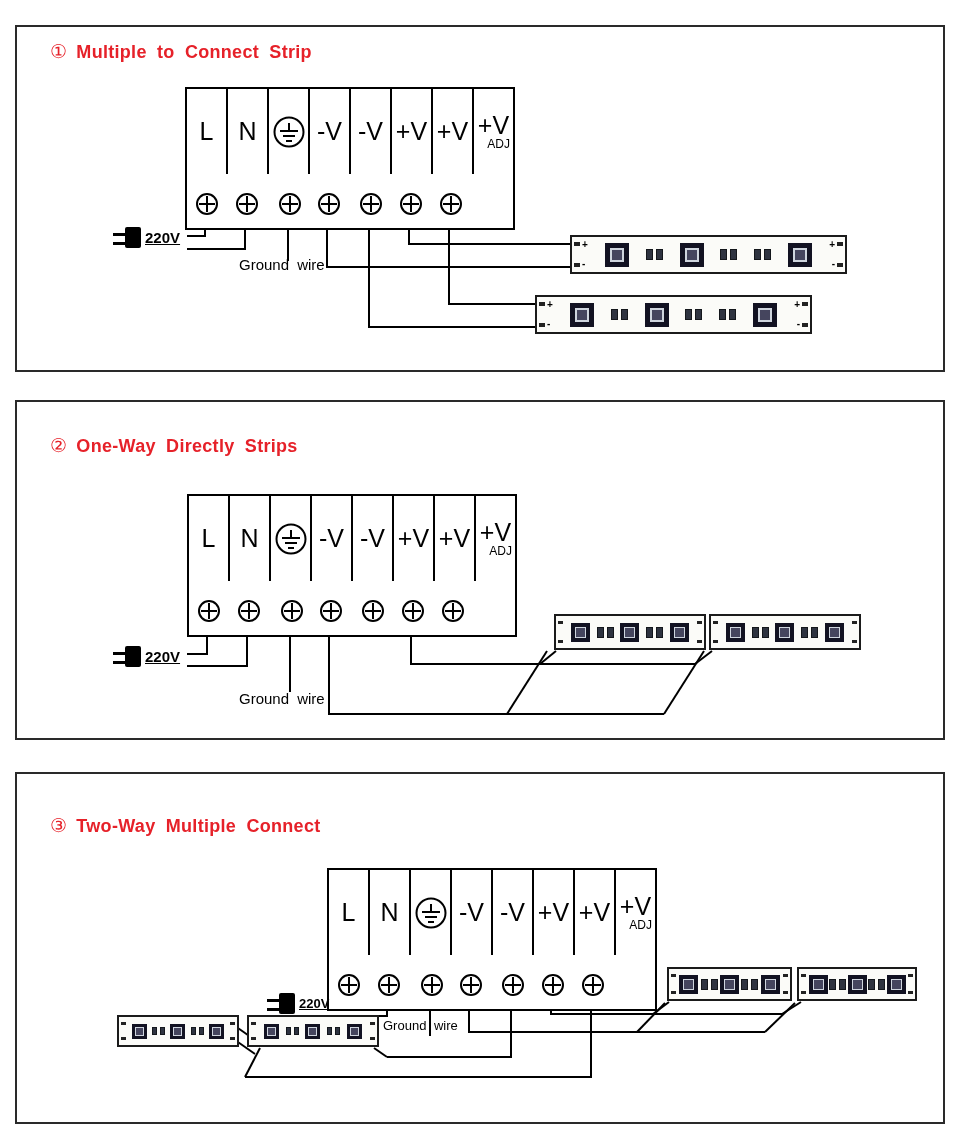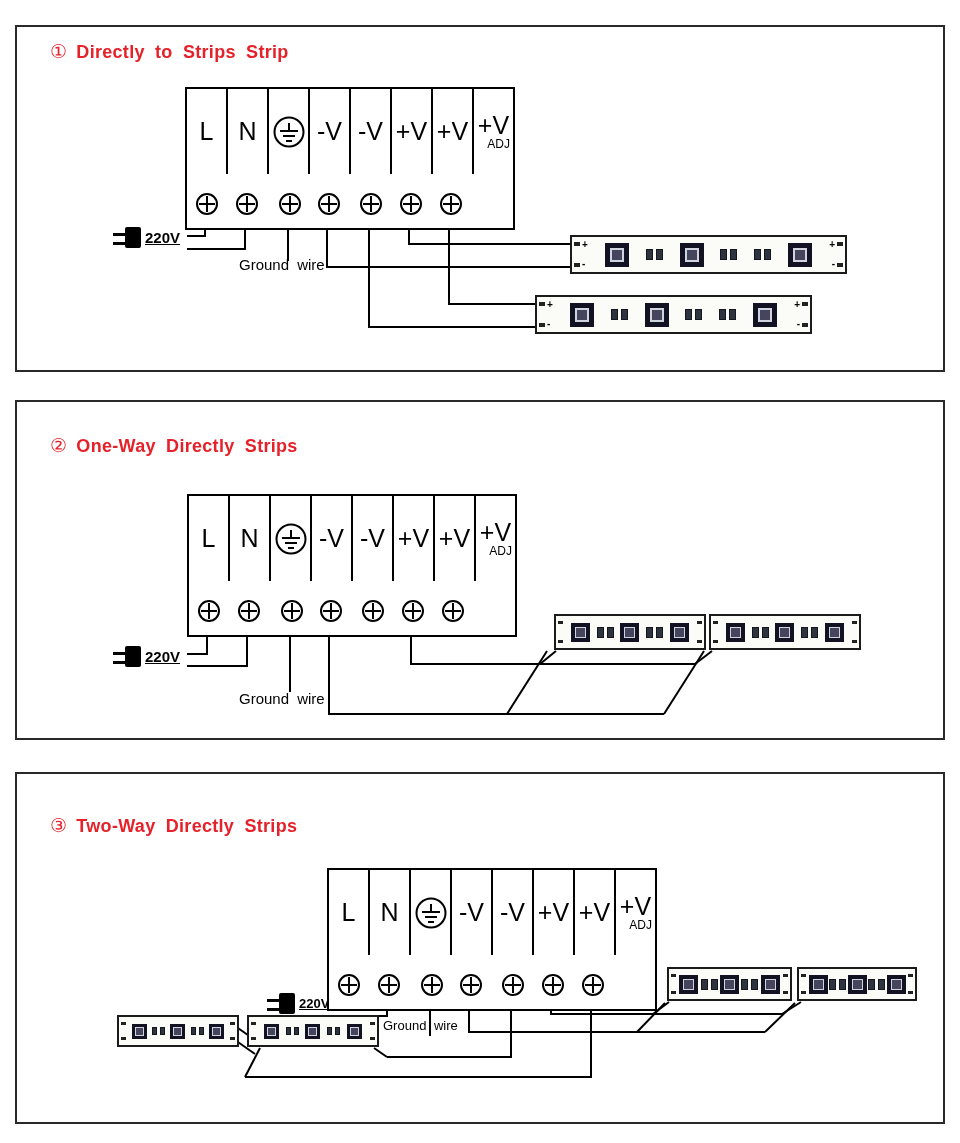--- a/index.html
+++ b/index.html
@@ -70,21 +70,21 @@
   .pm.tl { left:10px; top:3px; } .pm.bl { left:10px; bottom:3px; }
   .pm.tr { right:10px; top:3px; } .pm.br { right:10px; bottom:3px; }
 
   polyline, line.wire { fill:none; stroke:#000; stroke-width:2; }
 </style>
 </head>
 <body>
 
 <section class="panel" id="p1">
   <div class="panel-title" style="left:33px;top:13px">
-    <span class="circ">①</span><span>Directly to Strips Strip</span>
+    <span class="circ">①</span><span>Multiple to Connect Strip</span>
   </div>
 
   <svg class="wires" width="930" height="347">
     <polyline points="188,186 188,209 170,209"></polyline>
     <polyline points="228,186 228,222 170,222"></polyline>
     <polyline points="271,186 271,234"></polyline>
     <polyline points="392,186 392,217 555,217"></polyline>
     <polyline points="310,186 310,240 555,240"></polyline>
     <polyline points="432,186 432,277 520,277"></polyline>
     <polyline points="352,186 352,300 520,300"></polyline>
@@ -269,21 +269,21 @@
     <span class="respair">
         <i></i>
         <i></i>
       </span>
     <span class="chip"></span>
   </div>
 </section>
 
 <section class="panel" id="p3">
   <div class="panel-title" style="left:33px;top:40px">
-    <span class="circ">③</span><span>Two-Way Directly Strips</span>
+    <span class="circ">③</span><span>Two-Way Multiple Connect</span>
   </div>
 
   <svg class="wires" width="930" height="352">
     <polyline points="330,220 330,231 320,231"></polyline>
     <polyline points="370,220 370,242 280,242"></polyline>
     <polyline points="413,220 413,262"></polyline>
     <polyline points="534,220 534,240 765,240"></polyline>
     <line class="wire" x1="636" y1="240" x2="652" y2="228"></line>
     <line class="wire" x1="765" y1="240" x2="784" y2="228"></line>
     <polyline points="452,220 452,258 748,258"></polyline>

